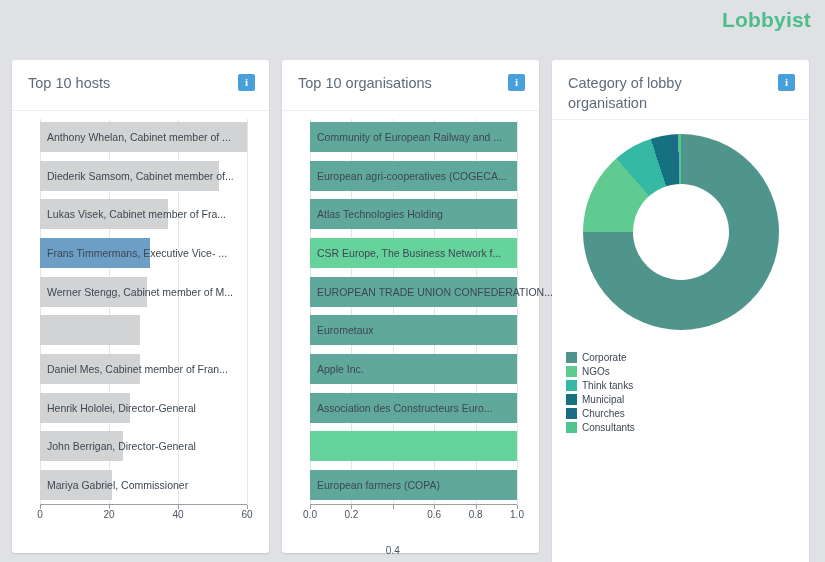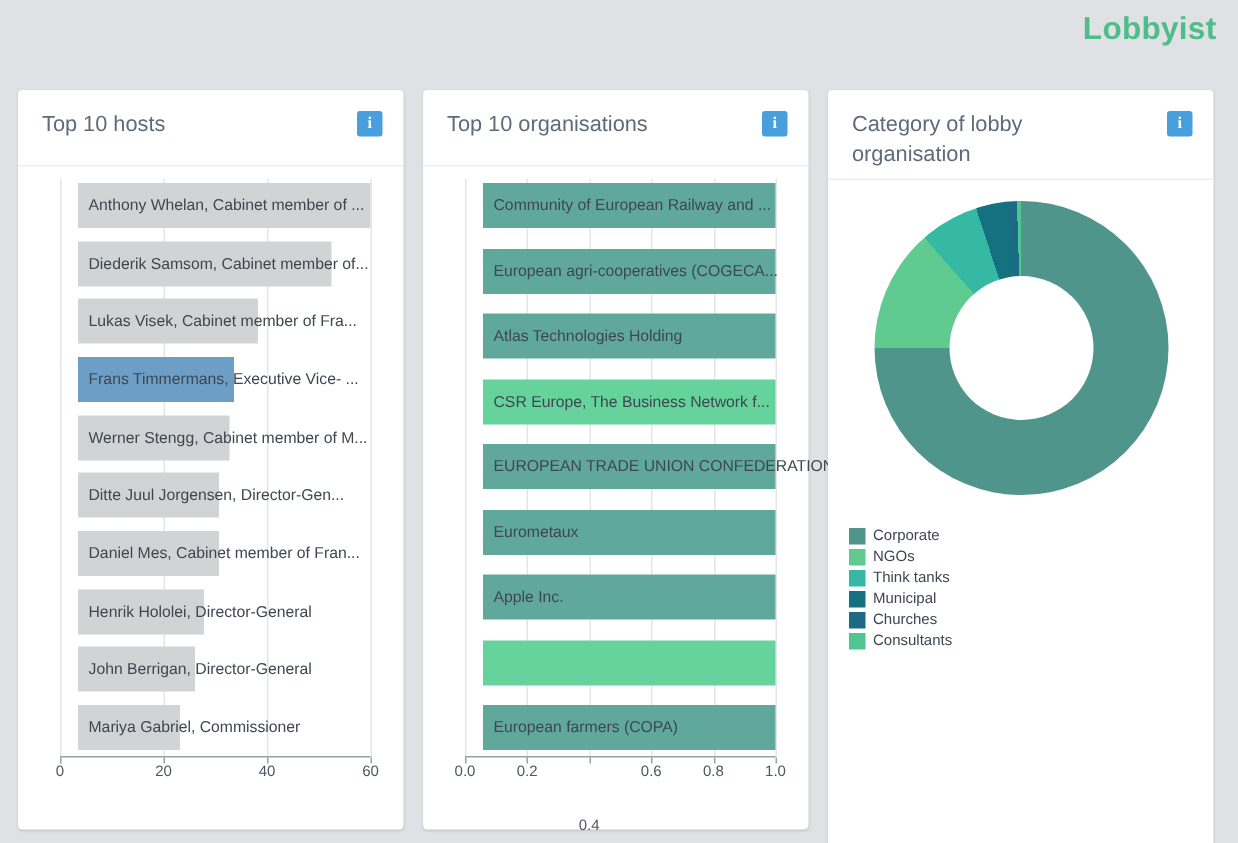--- a/index.html
+++ b/index.html
@@ -127,21 +127,20 @@
     white-space: nowrap;
   }
   .bars {
     position: absolute;
     inset: 0;
     display: flex;
     flex-direction: column;
     justify-content: space-between;
     padding: 3px 0 5px 0;
     box-sizing: border-box;
-    margin-left: 12px;
   }
   .bar-row {
     position: relative;
     height: 30px;
   }
   .bar {
     position: absolute;
     left: 0;
     top: 0;
     bottom: 0;
@@ -239,21 +238,20 @@
             <div class="bar-row">
               <div class="bar highlight-blue" style="width: 53.3333%;"></div>
               <div class="bar-label">Frans Timmermans, Executive Vice- ...</div>
             </div>
             <div class="bar-row">
               <div class="bar " style="width: 51.6667%;"></div>
               <div class="bar-label">Werner Stengg, Cabinet member of M...</div>
             </div>
             <div class="bar-row">
               <div class="bar " style="width: 48.3333%;"></div>
-              <div class="bar-label">Ditte Juul Jorgensen, Director-Gen...</div>
             </div>
             <div class="bar-row">
               <div class="bar " style="width: 48.3333%;"></div>
               <div class="bar-label">Daniel Mes, Cabinet member of Fran...</div>
             </div>
             <div class="bar-row">
               <div class="bar " style="width: 43.3333%;"></div>
               <div class="bar-label">Henrik Hololei, Director-General</div>
             </div>
             <div class="bar-row">
@@ -320,20 +318,24 @@
             </div>
             <div class="bar-row">
               <div class="bar teal" style="width: 100%;"></div>
               <div class="bar-label">Eurometaux</div>
             </div>
             <div class="bar-row">
               <div class="bar teal" style="width: 100%;"></div>
               <div class="bar-label">Apple Inc.</div>
             </div>
             <div class="bar-row">
+              <div class="bar teal" style="width: 100%;"></div>
+              <div class="bar-label">Association des Constructeurs Euro...</div>
+            </div>
+            <div class="bar-row">
               <div class="bar highlight-green" style="width: 100%;"></div>
             </div>
             <div class="bar-row">
               <div class="bar teal" style="width: 100%;"></div>
               <div class="bar-label">European farmers (COPA)</div>
             </div>
           </div>
         <div class="axis-line"></div>
         <div id="ticks-2">
             <div class="tick-mark" style="left: 0%;"></div>

